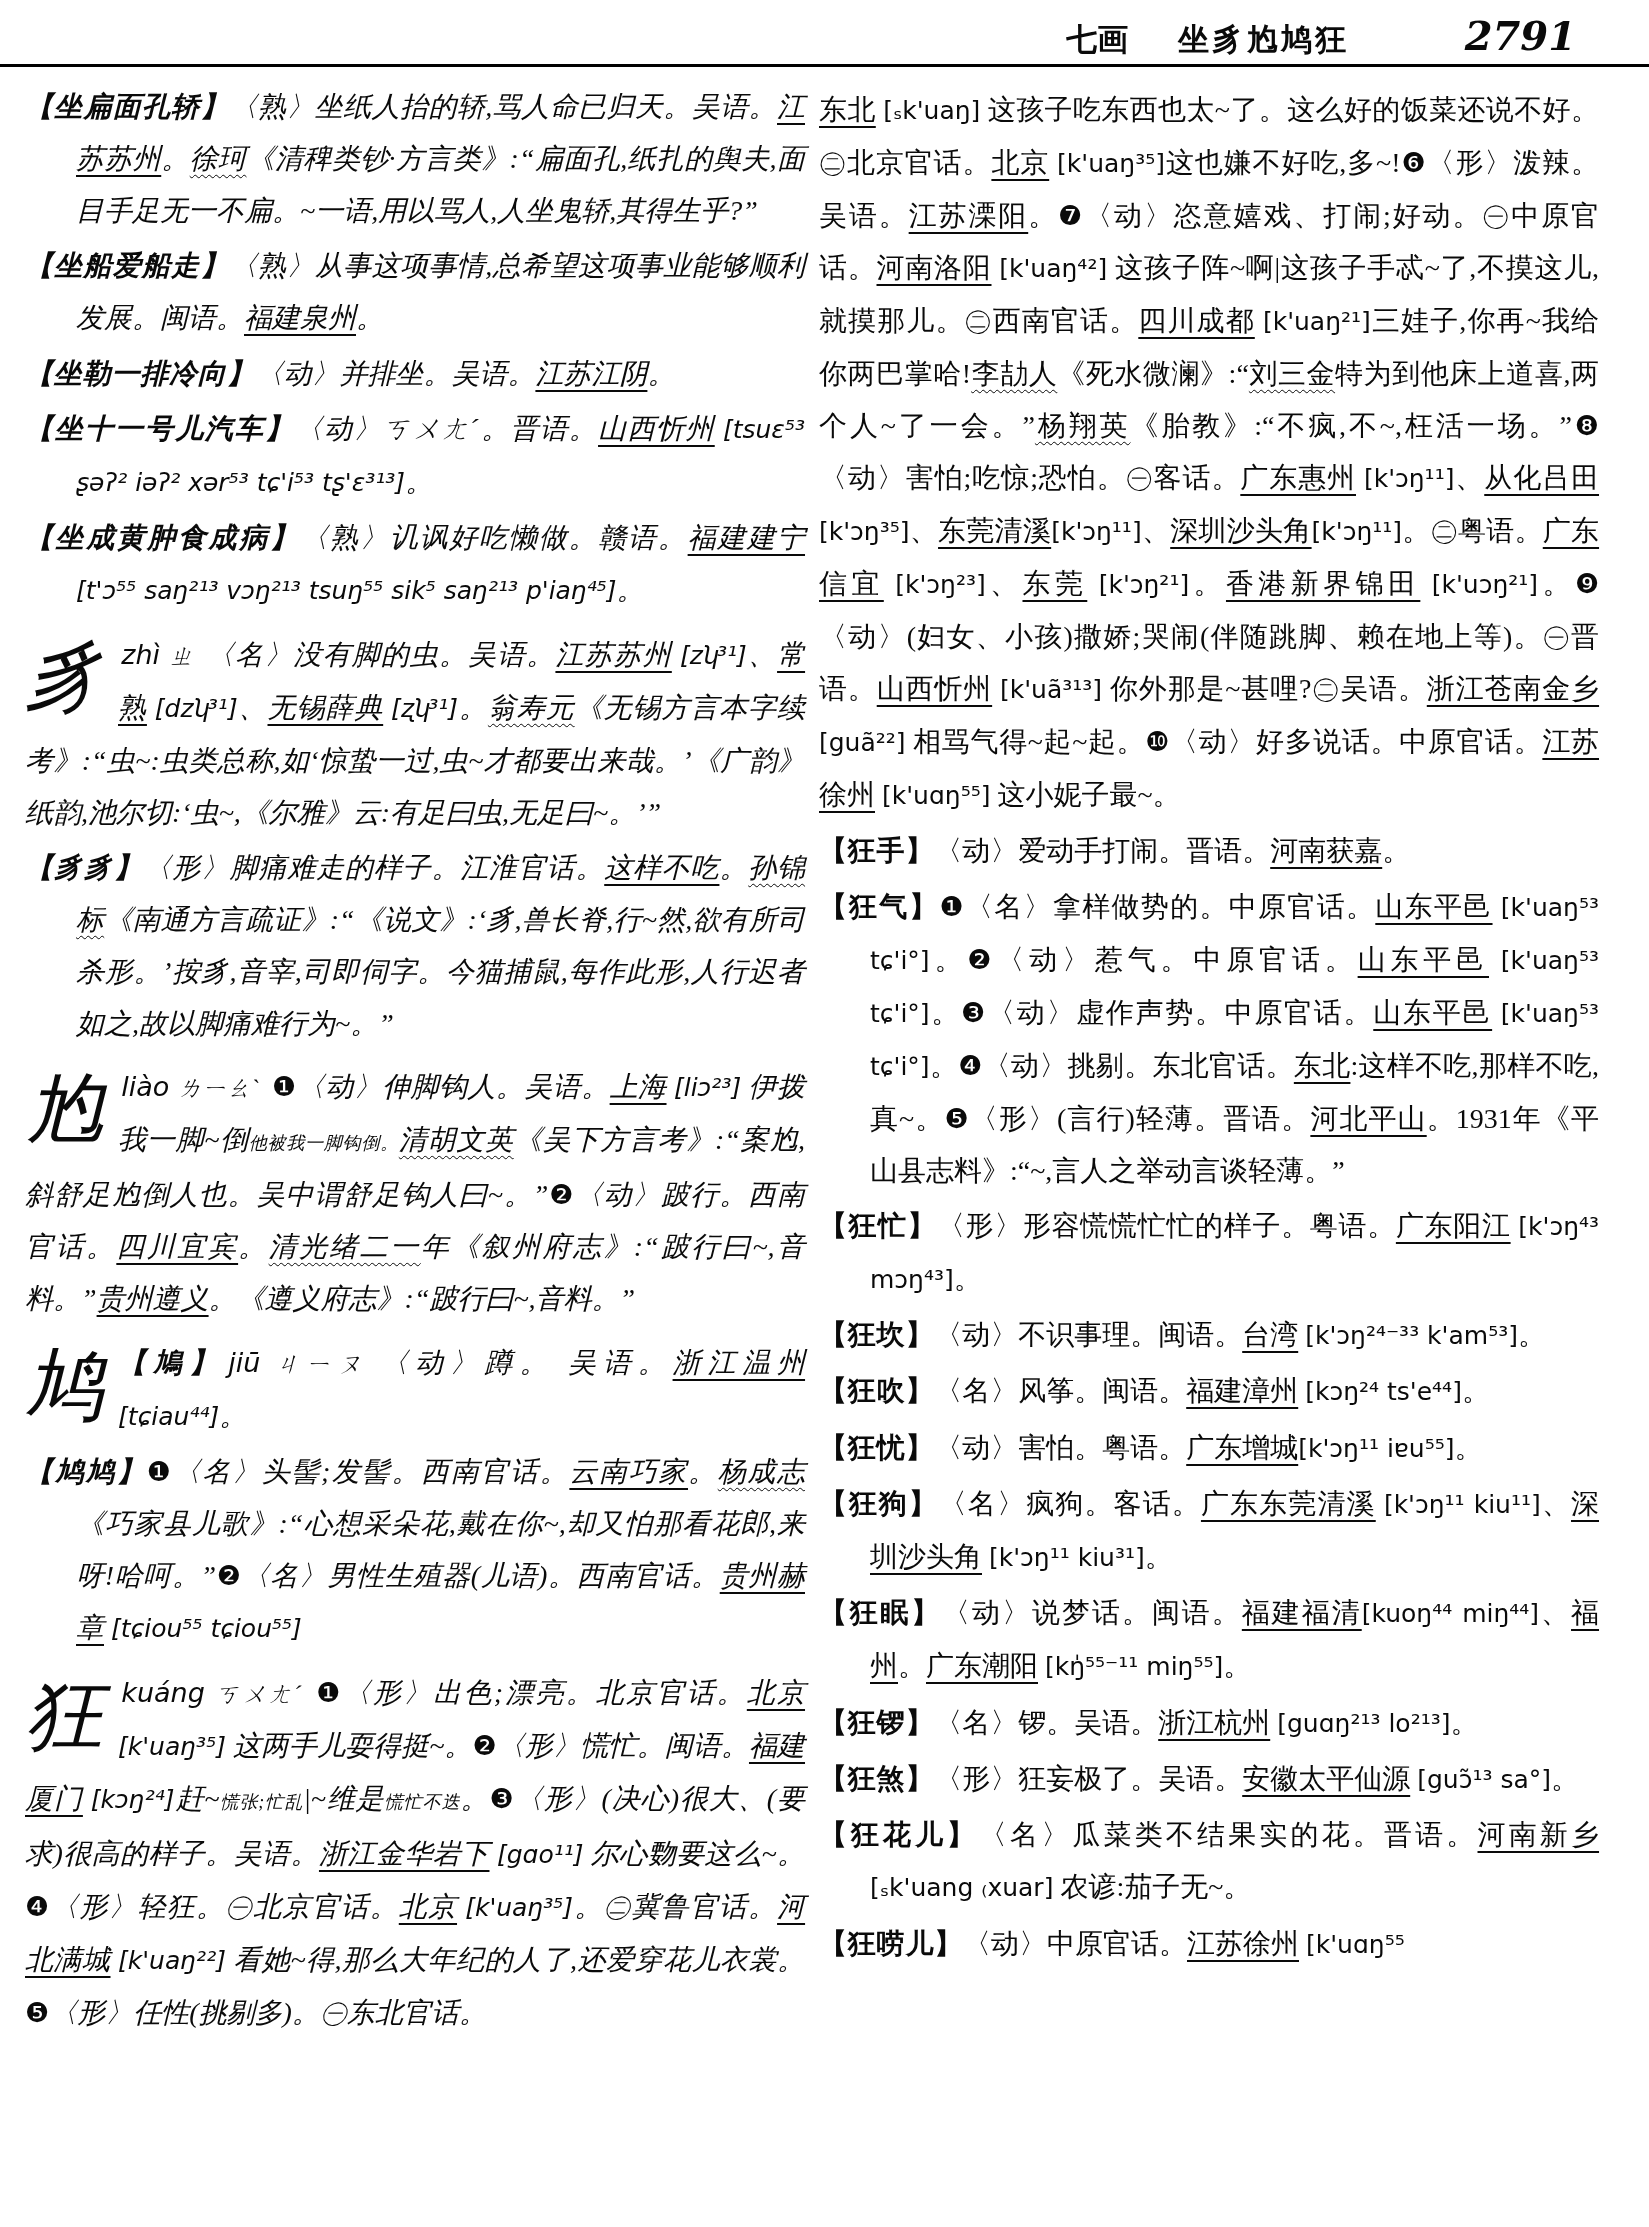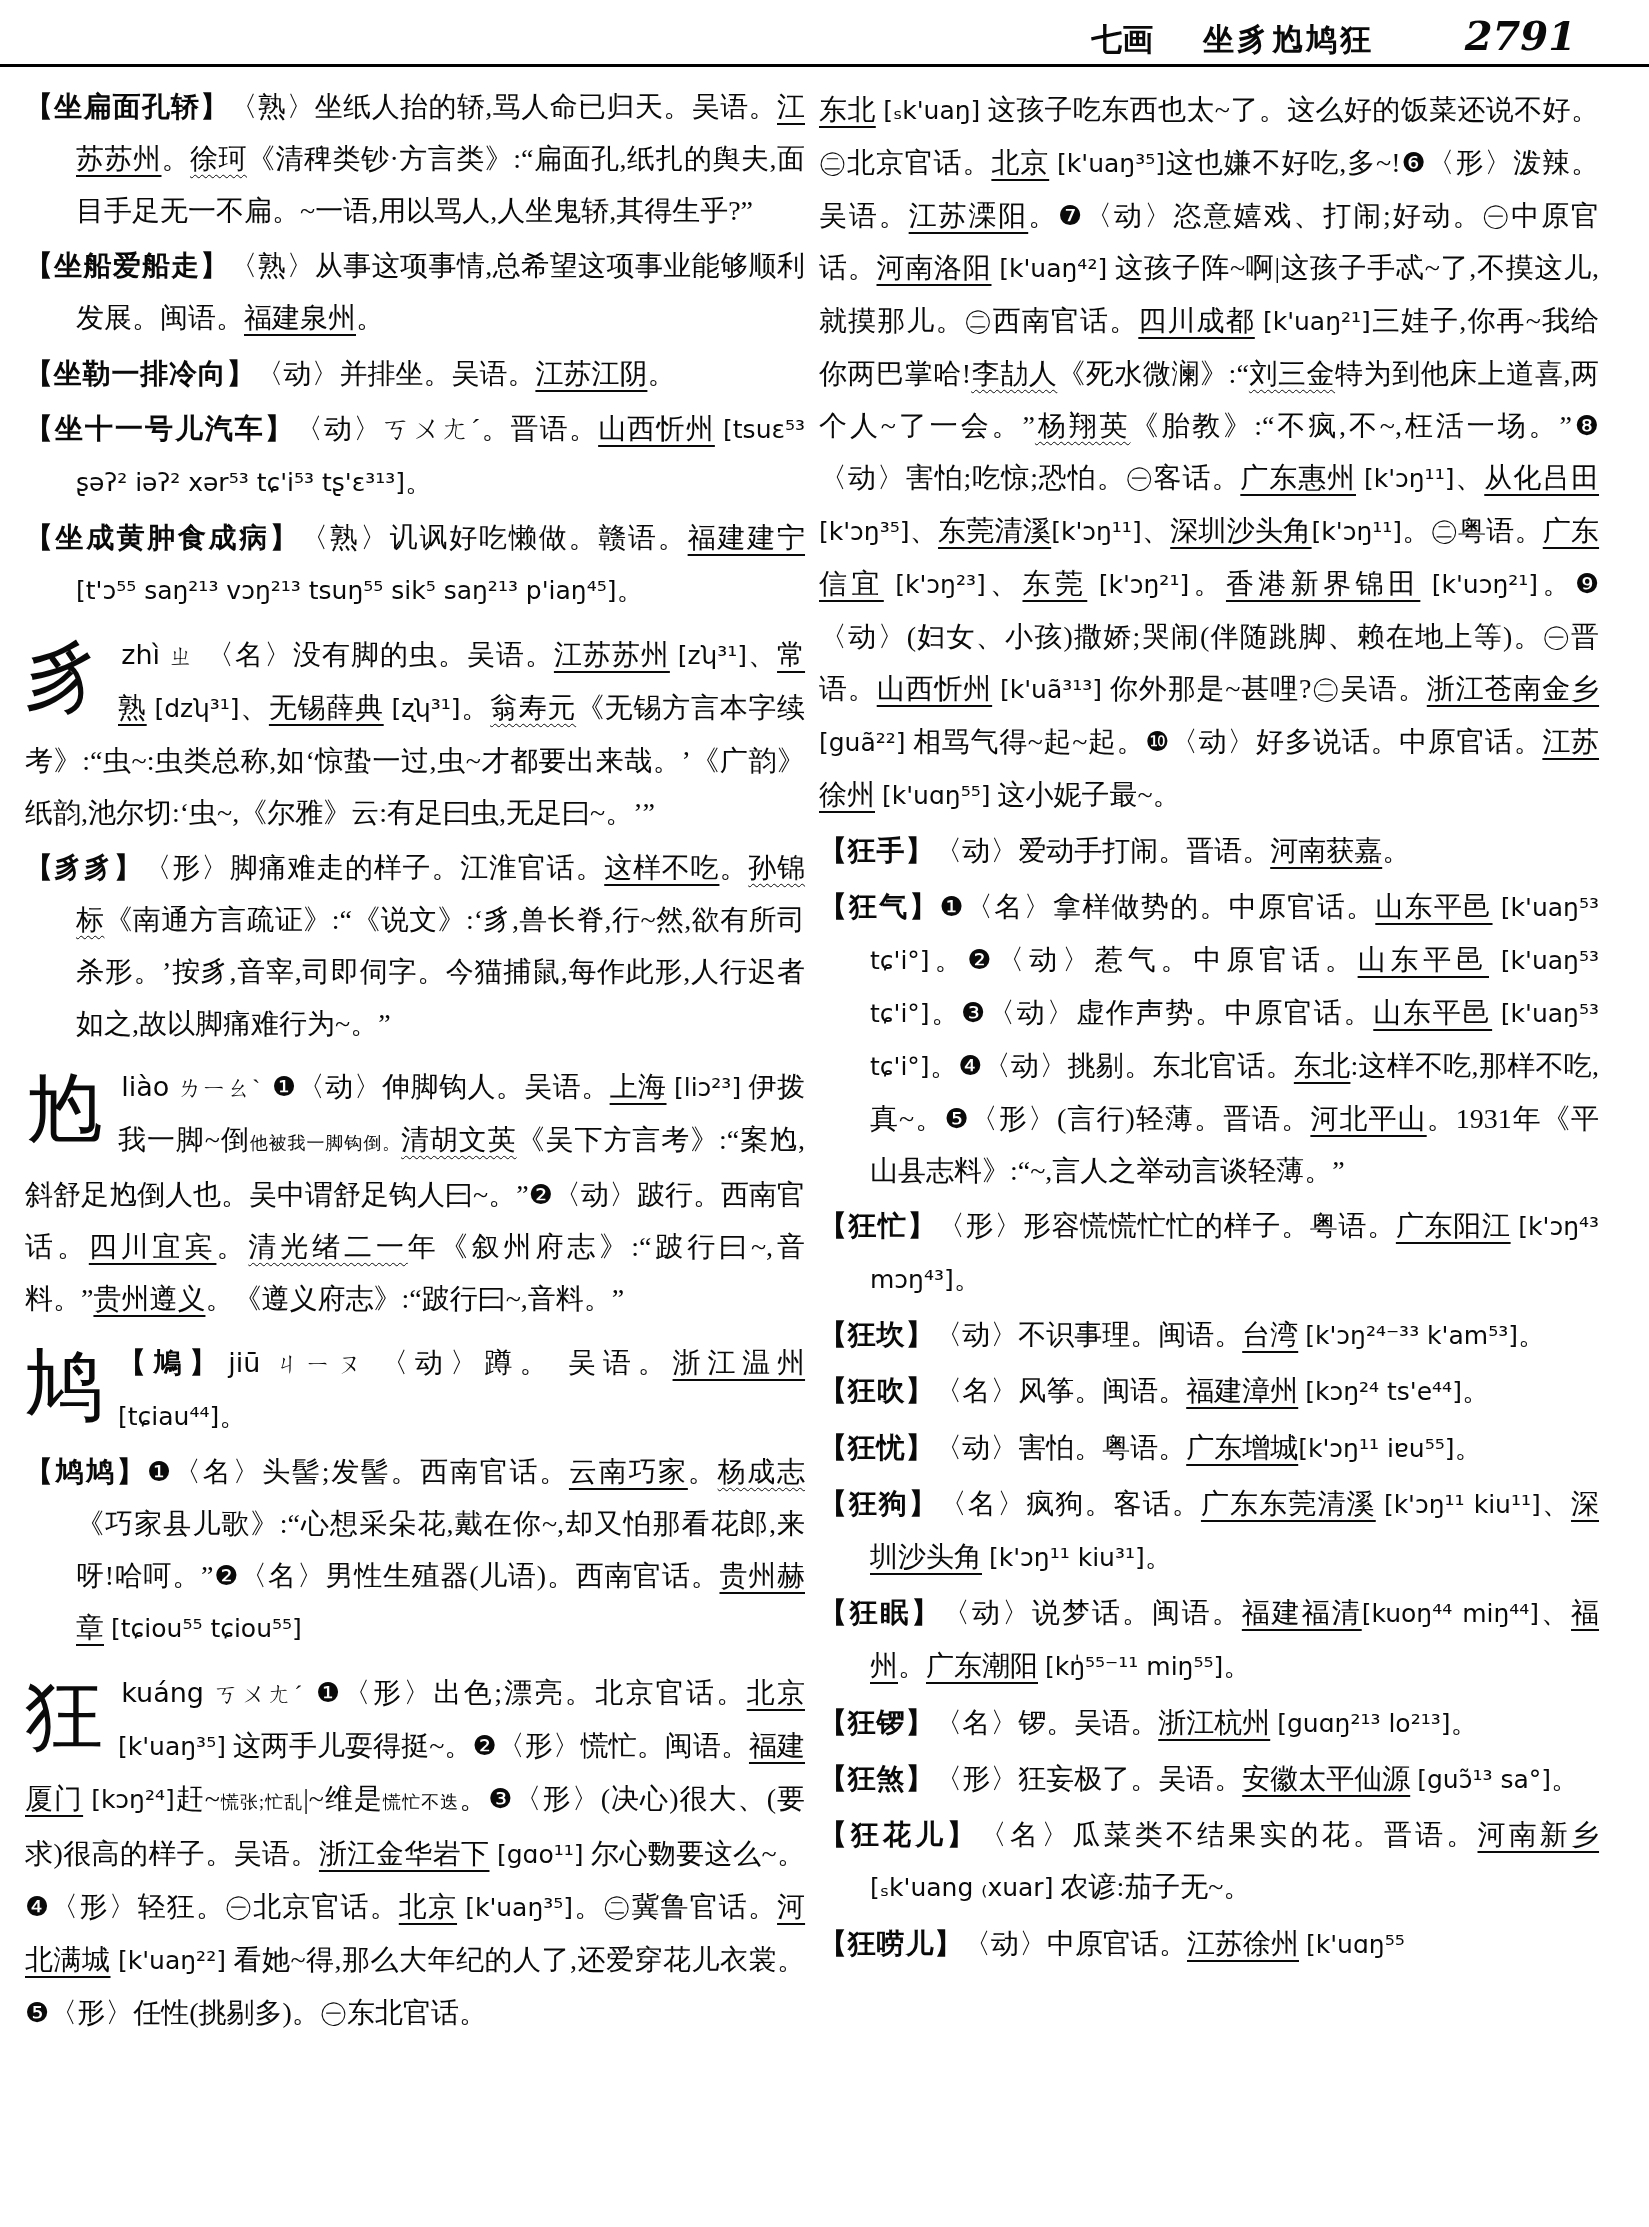--- a/index.html
+++ b/index.html
@@ -7,25 +7,25 @@
     width:1650px; height:2227px; background:#ffffff; color:#0a0a0a;
     font-family:"Liberation Serif","DejaVu Serif",serif;
     overflow:hidden; position:relative;
   }
   .header {
     position:absolute; top:11.5px; left:0; width:1576px;
     display:flex; justify-content:flex-end; align-items:baseline;
     font-weight:bold; font-size:31px;
   }
   .header .sec { margin-right:50px; }
-  .header .hws { margin-right:90px; letter-spacing:3.3px; }
+  .header .hws { margin-right:115px; letter-spacing:3.3px; }
   .header .pageno { font-style:italic; font-size:40px; font-family:"DejaVu Serif",serif; }
   .rule { position:absolute; top:64px; left:0; width:1650px; height:3.3px; background:#000; }
   .col { position:absolute; top:81px; width:780px; }
-  .col.left  { left:25px; }
+  .col.left  { left:25px;font-style:italic; }
   .col.right { left:819px; top:84px; }
   p.entry {
     margin:0 0 3.3px 0; font-size:28px; line-height:52px;
     text-align:justify; padding-left:51px; text-indent:-51px;
   }
   p.entry.char { padding-left:0; text-indent:0; margin-top:11.5px; }
   p.entry.cont { padding-left:0; text-indent:0; }
   span.big {
     float:left; font-size:78px; line-height:1.0;
     margin:10px 15px 0 0;

